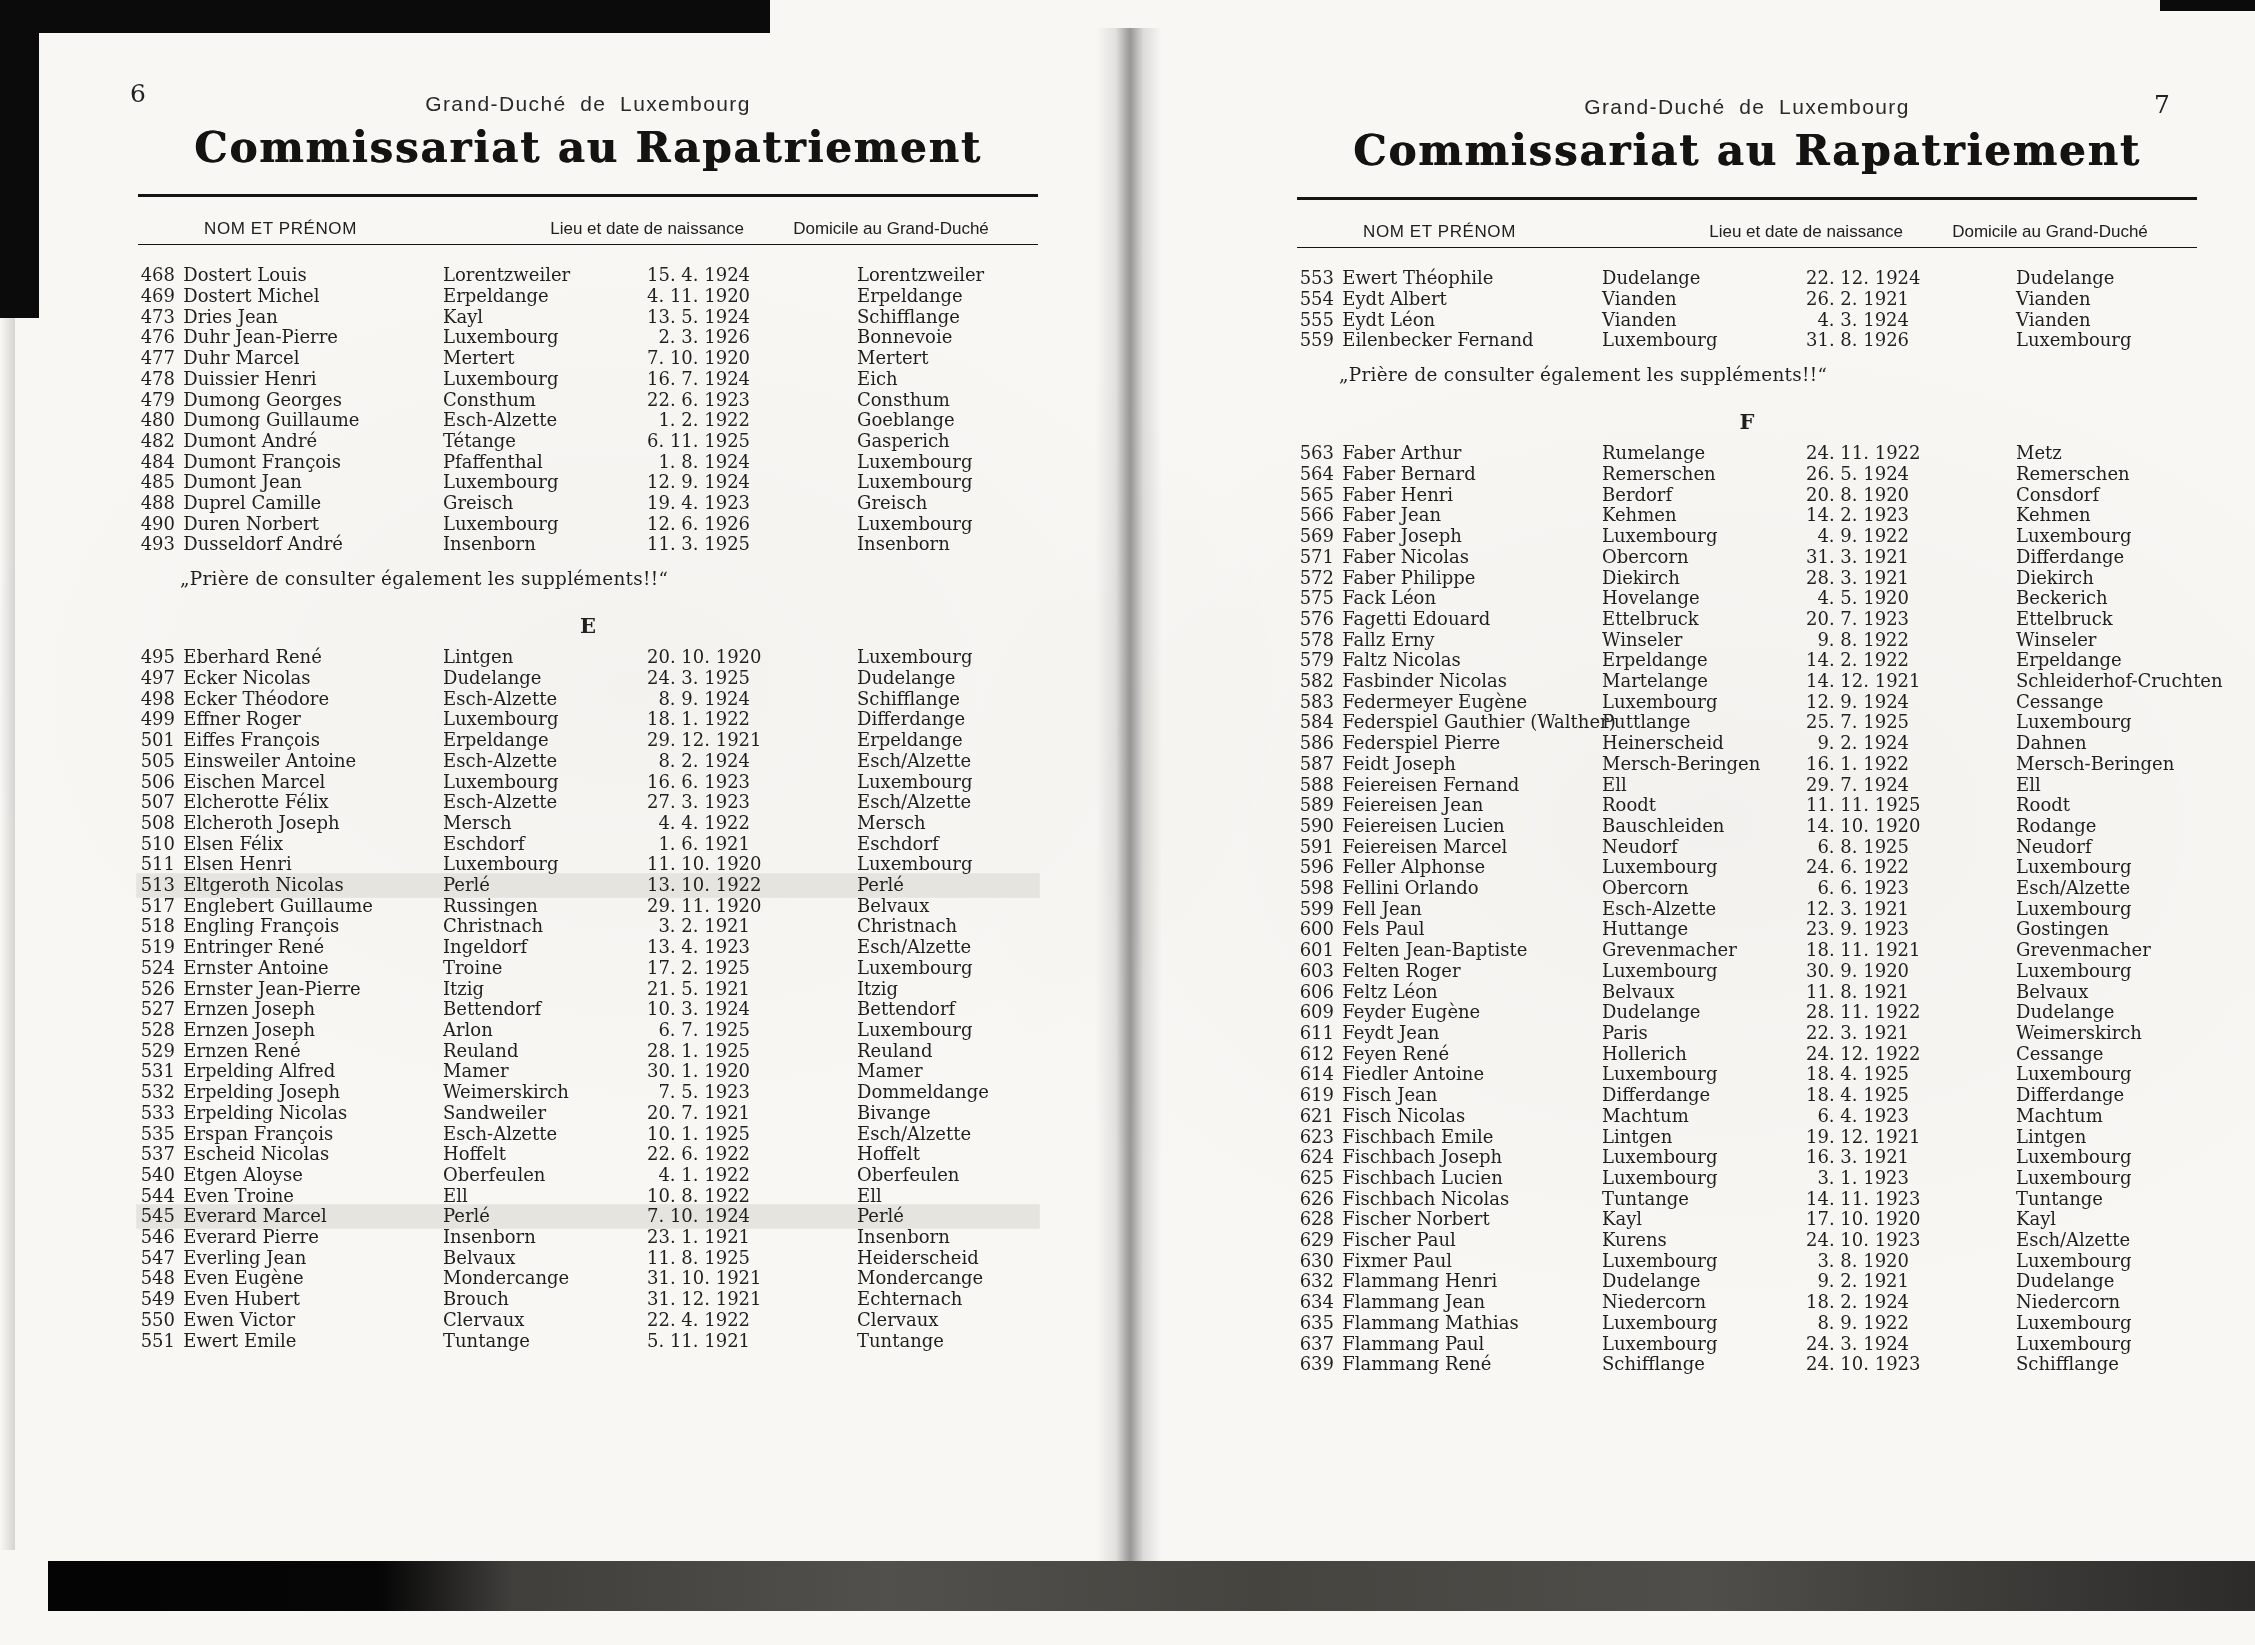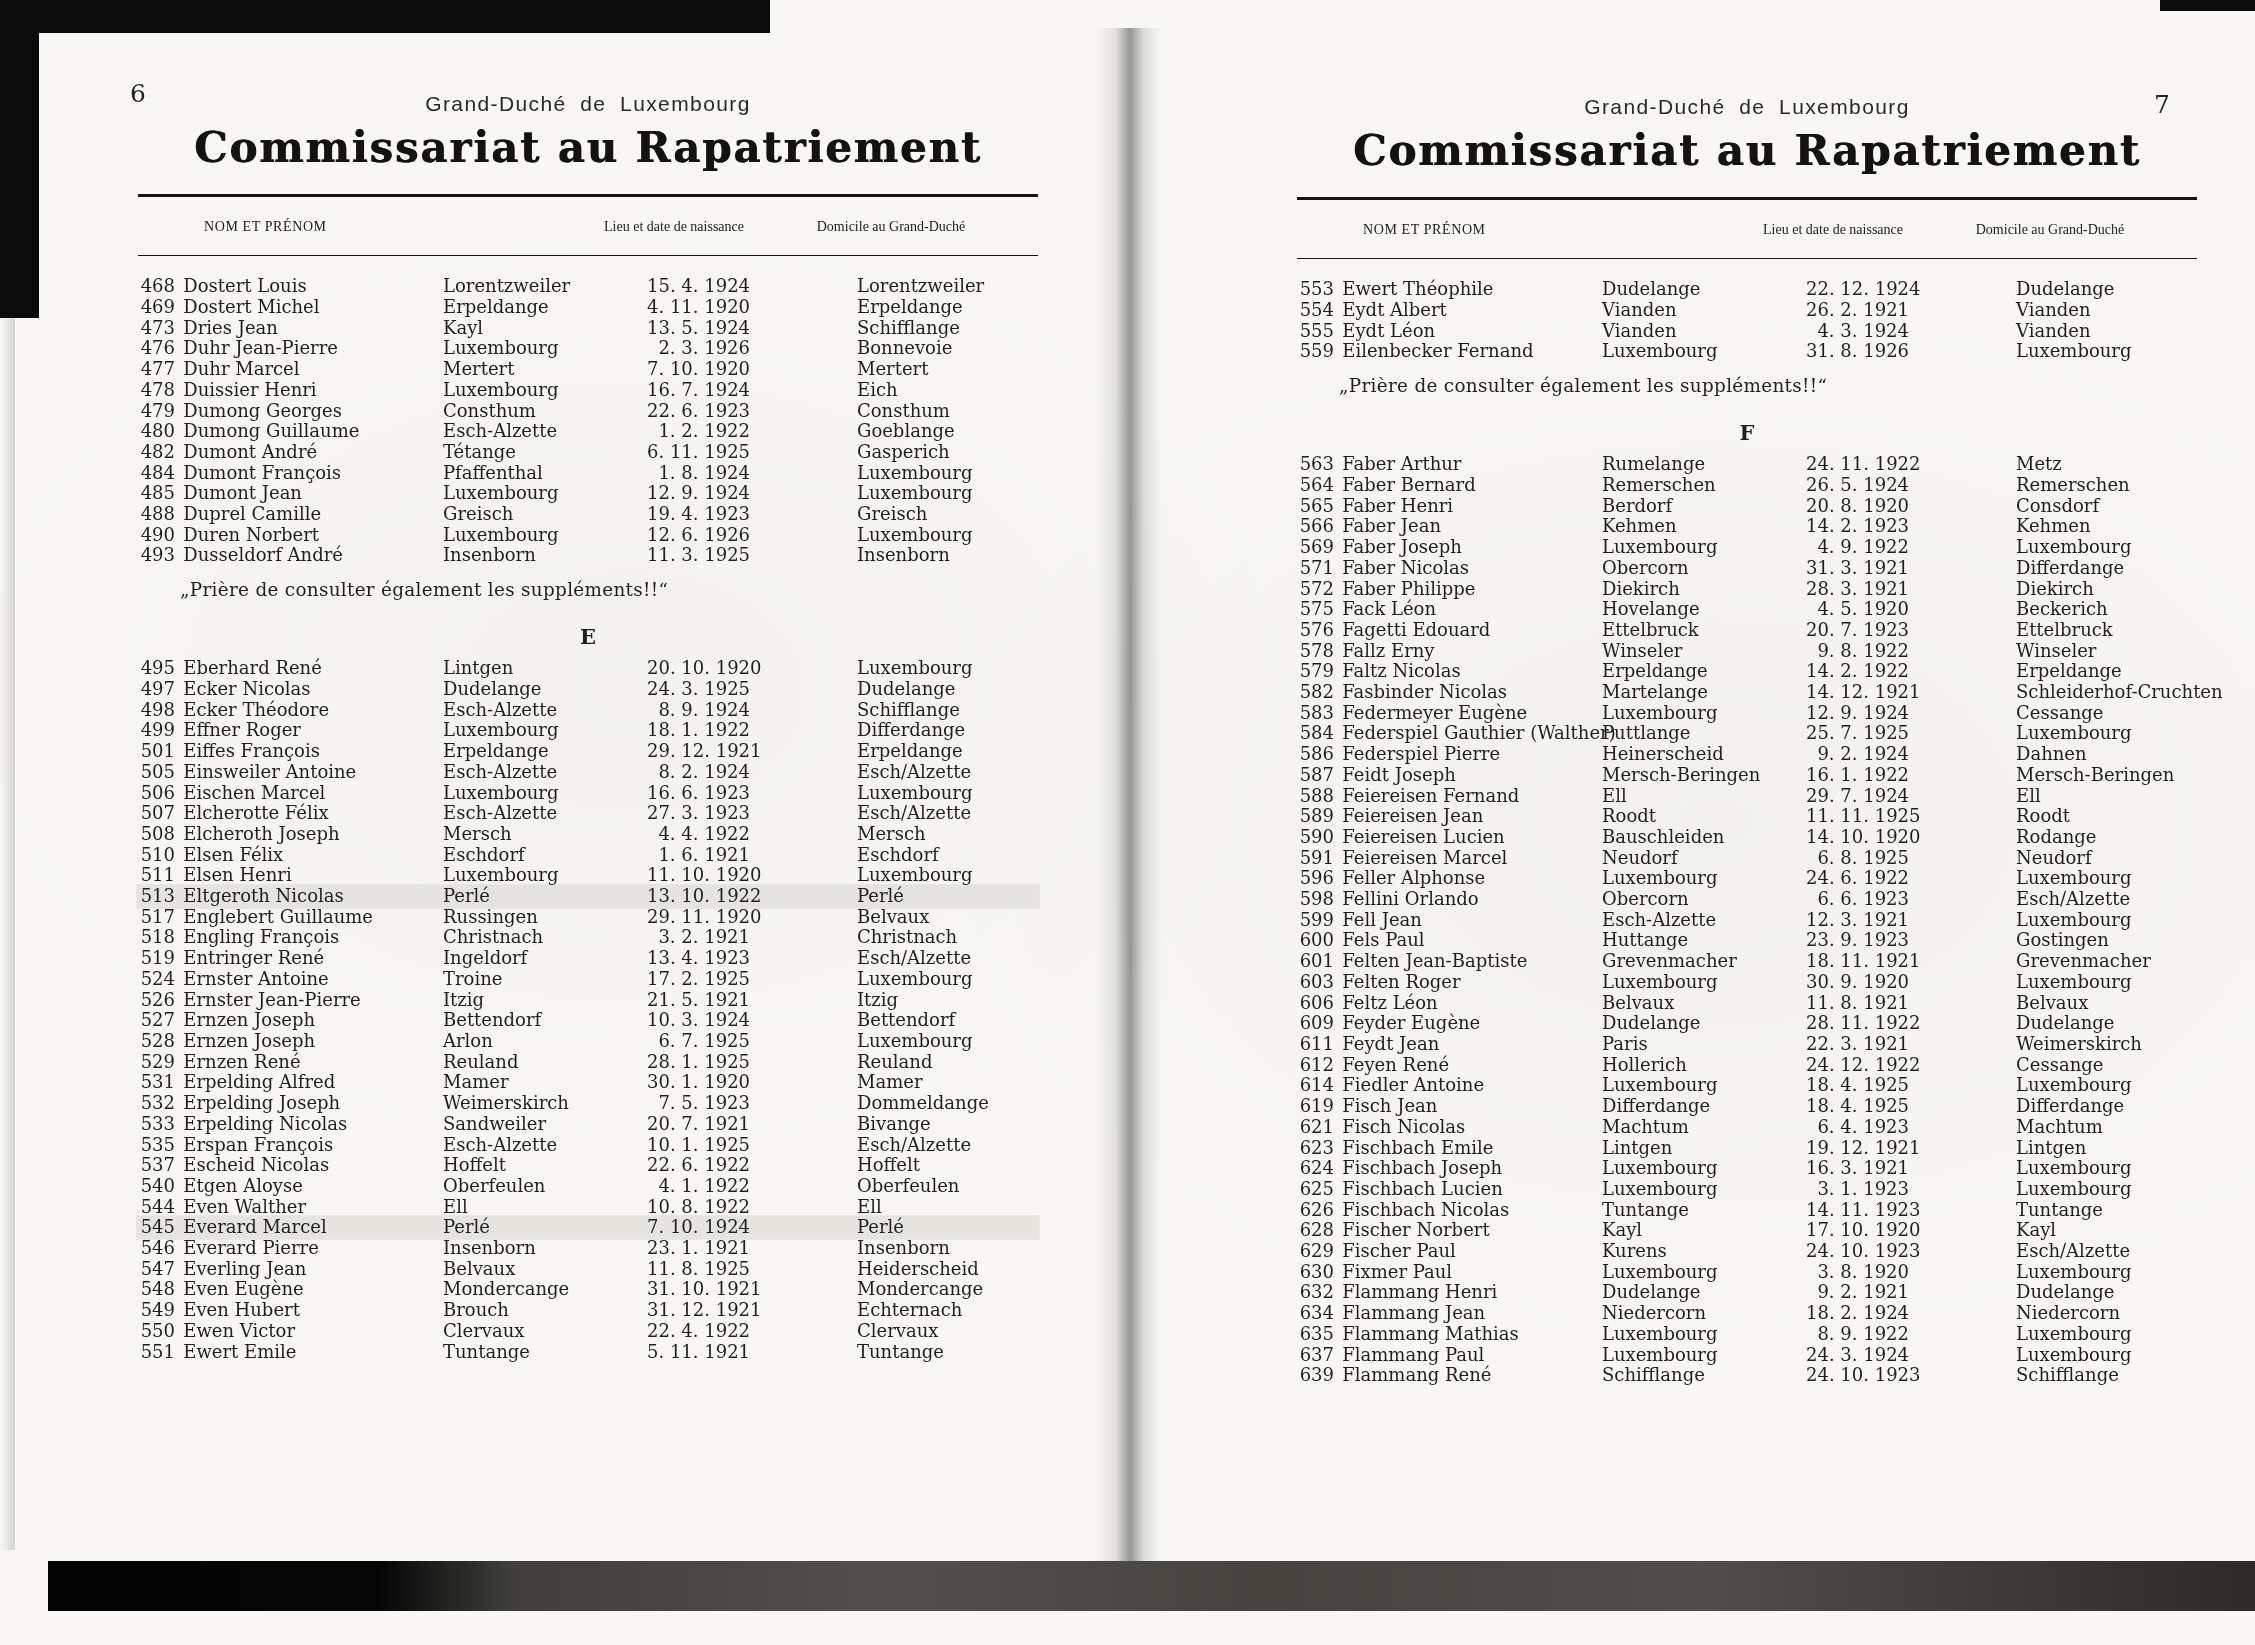--- a/index.html
+++ b/index.html
@@ -53,23 +53,23 @@
   }
   .title {
     text-align:center; font-size:42px; font-weight:bold; letter-spacing:1.8px;
     margin-top:7.3px; color:#141312; text-shadow:0.6px 0 0 #141312;
     font-family:"DejaVu Serif", serif;
   }
 
   .table { margin-top:22px; }
   .thead {
     border-top:3.7px solid #161513; border-bottom:1.8px solid #161513;
-    padding:22px 0 20px;
+    padding:22px 0 5px;
     display:grid; grid-template-columns:303px 303px 294px;
-    font-family:Liberation Serif, serif; font-size:14px; color:#21201e;
+    font-family:Liberation Sans, sans-serif; font-size:17px; color:#21201e;
   }
   .thead .c1 { padding-left:66px; letter-spacing:0.6px; }
   .thead .c2 { text-align:right; }
   .thead .c3 { text-align:center; }
 
   .tbody { padding-top:20px; font-size:18px; color:#201f1d; }
   .row {
     display:grid; grid-template-columns:37px 268px 204px 103px auto;
     line-height:20.7px; white-space:nowrap;
   }
@@ -383,21 +383,21 @@
           </div>
           <div class="row">
             <span class="num">540</span>
             <span class="name">Etgen Aloyse</span>
             <span class="place">Oberfeulen</span>
             <span class="date">4. 1. 1922</span>
             <span class="dom">Oberfeulen</span>
           </div>
           <div class="row">
             <span class="num">544</span>
-            <span class="name">Even Walther</span>
+            <span class="name">Even Troine</span>
             <span class="place">Ell</span>
             <span class="date">10. 8. 1922</span>
             <span class="dom">Ell</span>
           </div>
           <div class="row hl">
             <span class="num">545</span>
             <span class="name">Everard Marcel</span>
             <span class="place">Perlé</span>
             <span class="date">7. 10. 1924</span>
             <span class="dom">Perlé</span>

